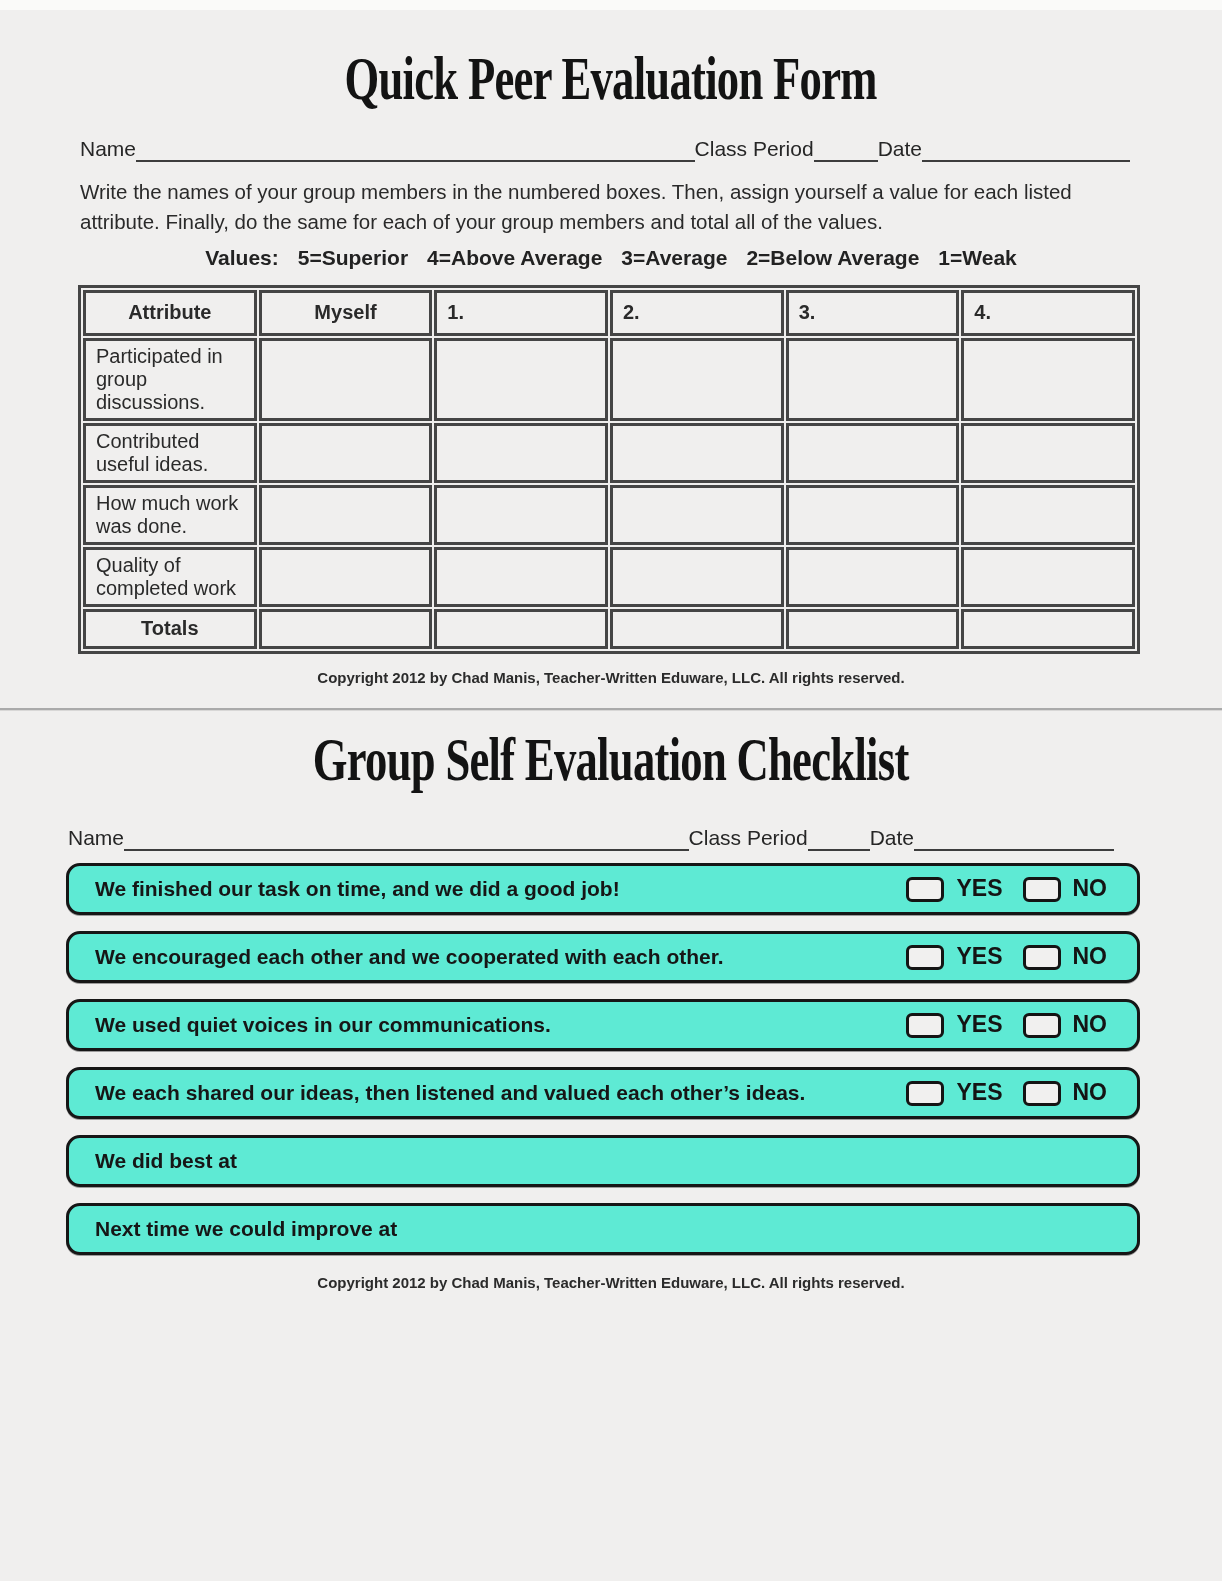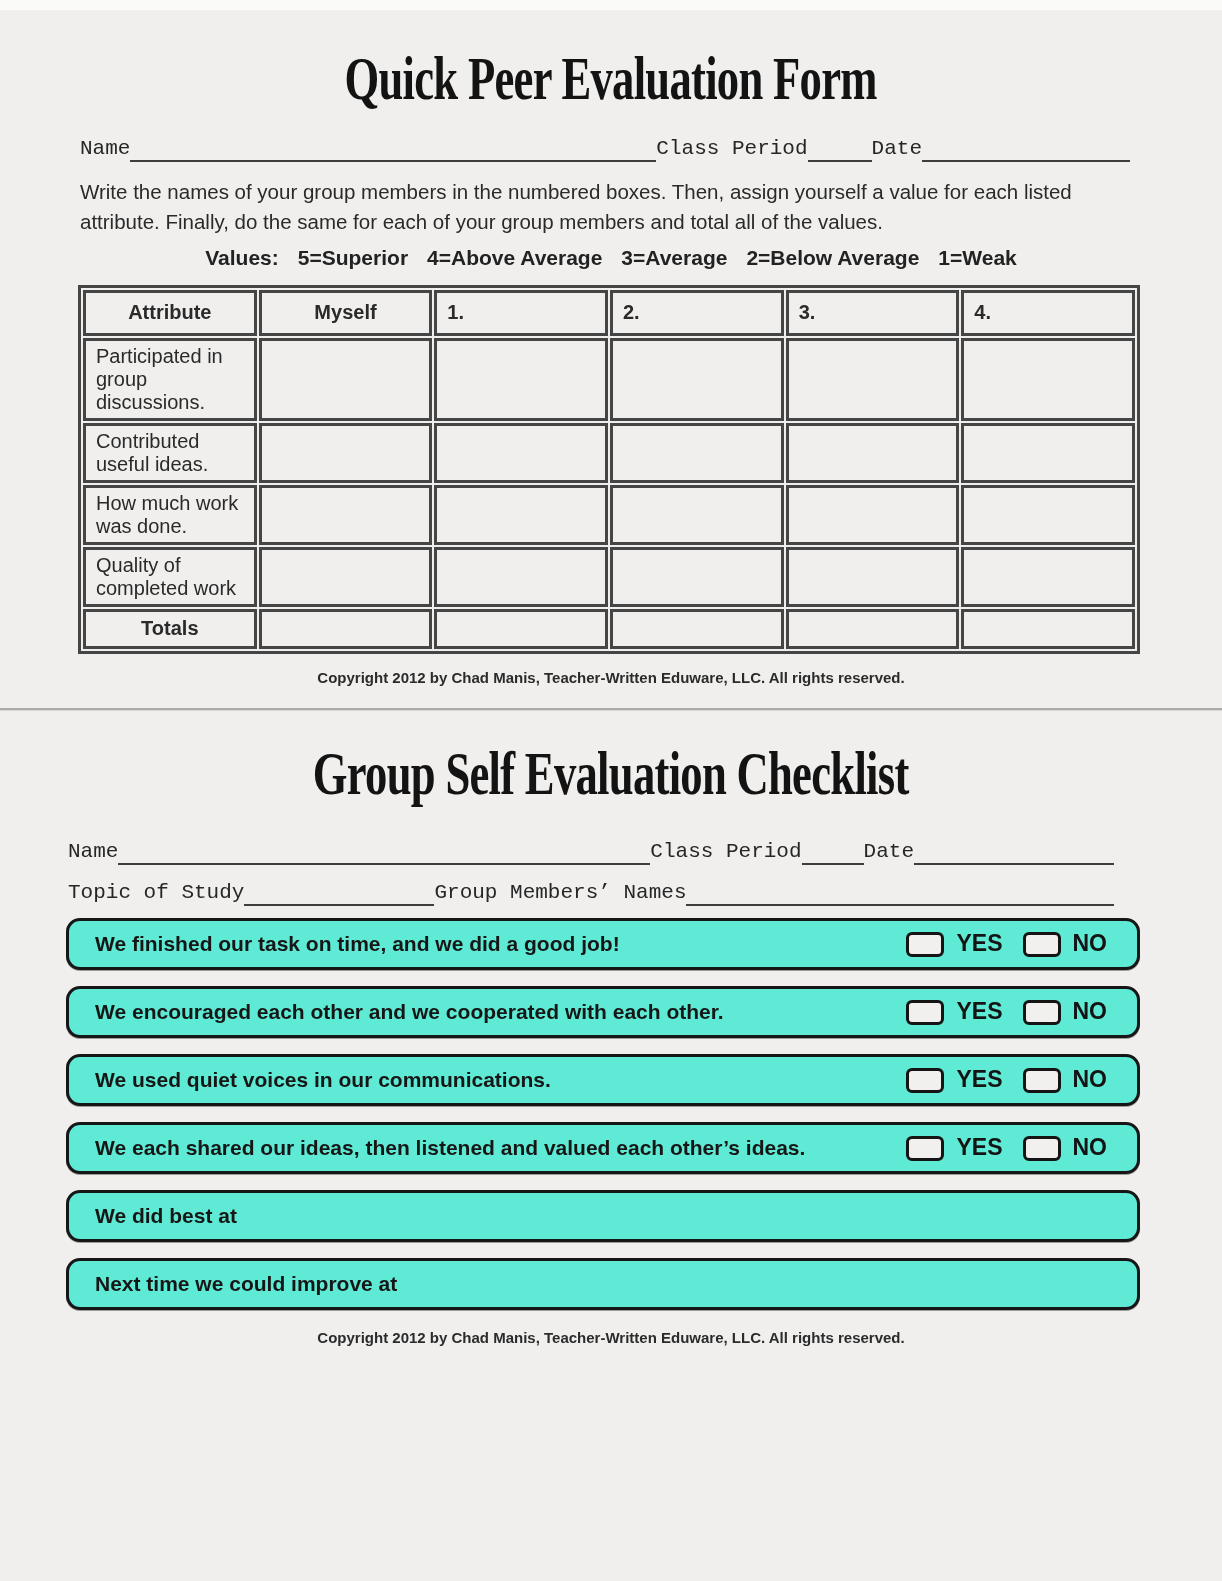--- a/index.html
+++ b/index.html
@@ -10,38 +10,38 @@
     background:#f0efee;
     font-family:"Liberation Sans", sans-serif;
     color:#1f1f1f;
     overflow:hidden;
   }
   .top-strip { height:10px; background:#fafaf9; }
 
   
   .title-wrap { text-align:center; }
   .title-wrap.first { padding-top:34px; }
-  .title-wrap.second { padding-top:28px; }
+  .title-wrap.second { padding-top:14px; }
   .big-title {
     display:inline-block;
     font-family:"Liberation Serif", serif;
     font-weight:700;
     font-size:62px;
     line-height:1.1;
     color:#131313;
     transform:scaleX(0.72);
     transform-origin:center;
     white-space:nowrap;
     letter-spacing:-1px;
   }
 
   
   .field-row {
     display:flex; align-items:flex-end;
-    font-size:21px; color:#262626;font-family:Liberation Mono, monospace;
+    font-size:21px; color:#262626;
   }
   .field-row .lbl { line-height:26px; white-space:nowrap; }
   .fill-line {
     border-bottom:2px solid #3d3d3d;
     height:24px;
   }
   .grow { flex:1; }
 
   .f1-fields { margin:24px 92px 0 80px; }
   .f2-fields { margin:32px 108px 0 68px; }
@@ -230,26 +230,20 @@
 
   <div class="field-row f2-fields">
     <span class="lbl">Name</span>
     <span class="fill-line grow"></span>
     <span class="lbl">Class Period</span>
     <span class="fill-line w-cp2"></span>
     <span class="lbl">Date</span>
     <span class="fill-line w-date2"></span>
   </div>
 
-  <div class="field-row f2-topic">
-    <span class="lbl">Topic of Study</span>
-    <span class="fill-line w-topic"></span>
-    <span class="lbl">Group Members’ Names</span>
-    <span class="fill-line grow"></span>
-  </div>
 
 
   <div class="checklist">
 
     <div class="check-row">
       <span class="statement">We finished our task on time, and we did a good job!</span>
       <span class="yesno">
         <span class="checkbox"></span>
         <span class="yn-label">YES</span>
         <span class="checkbox"></span>

